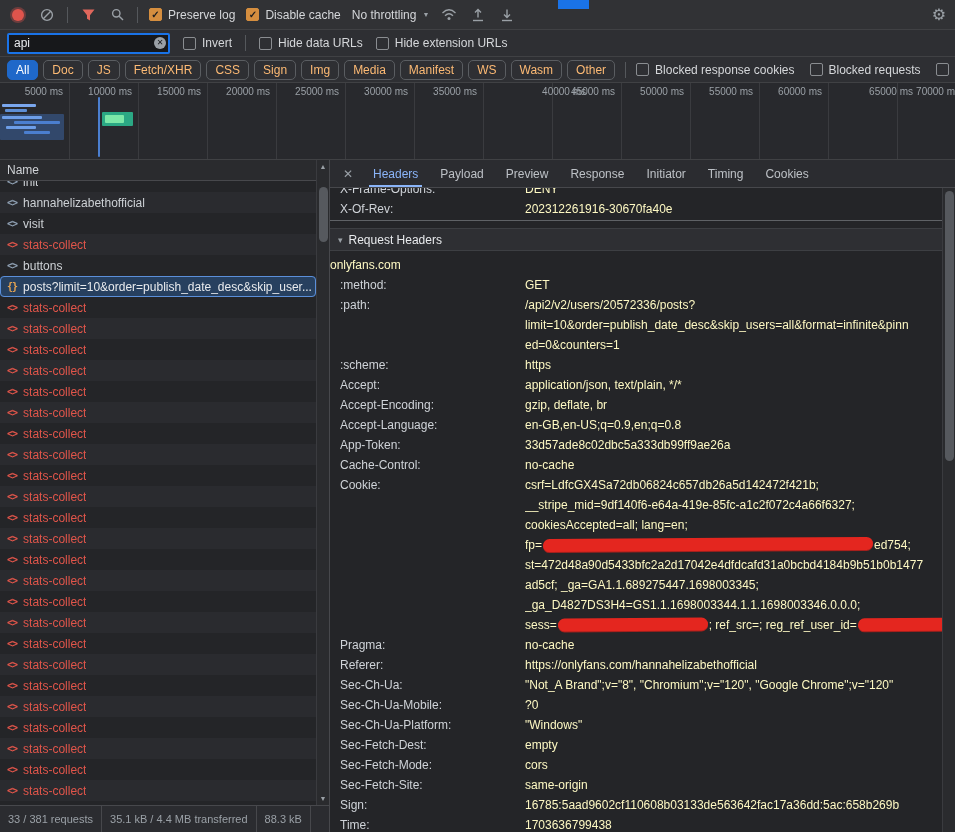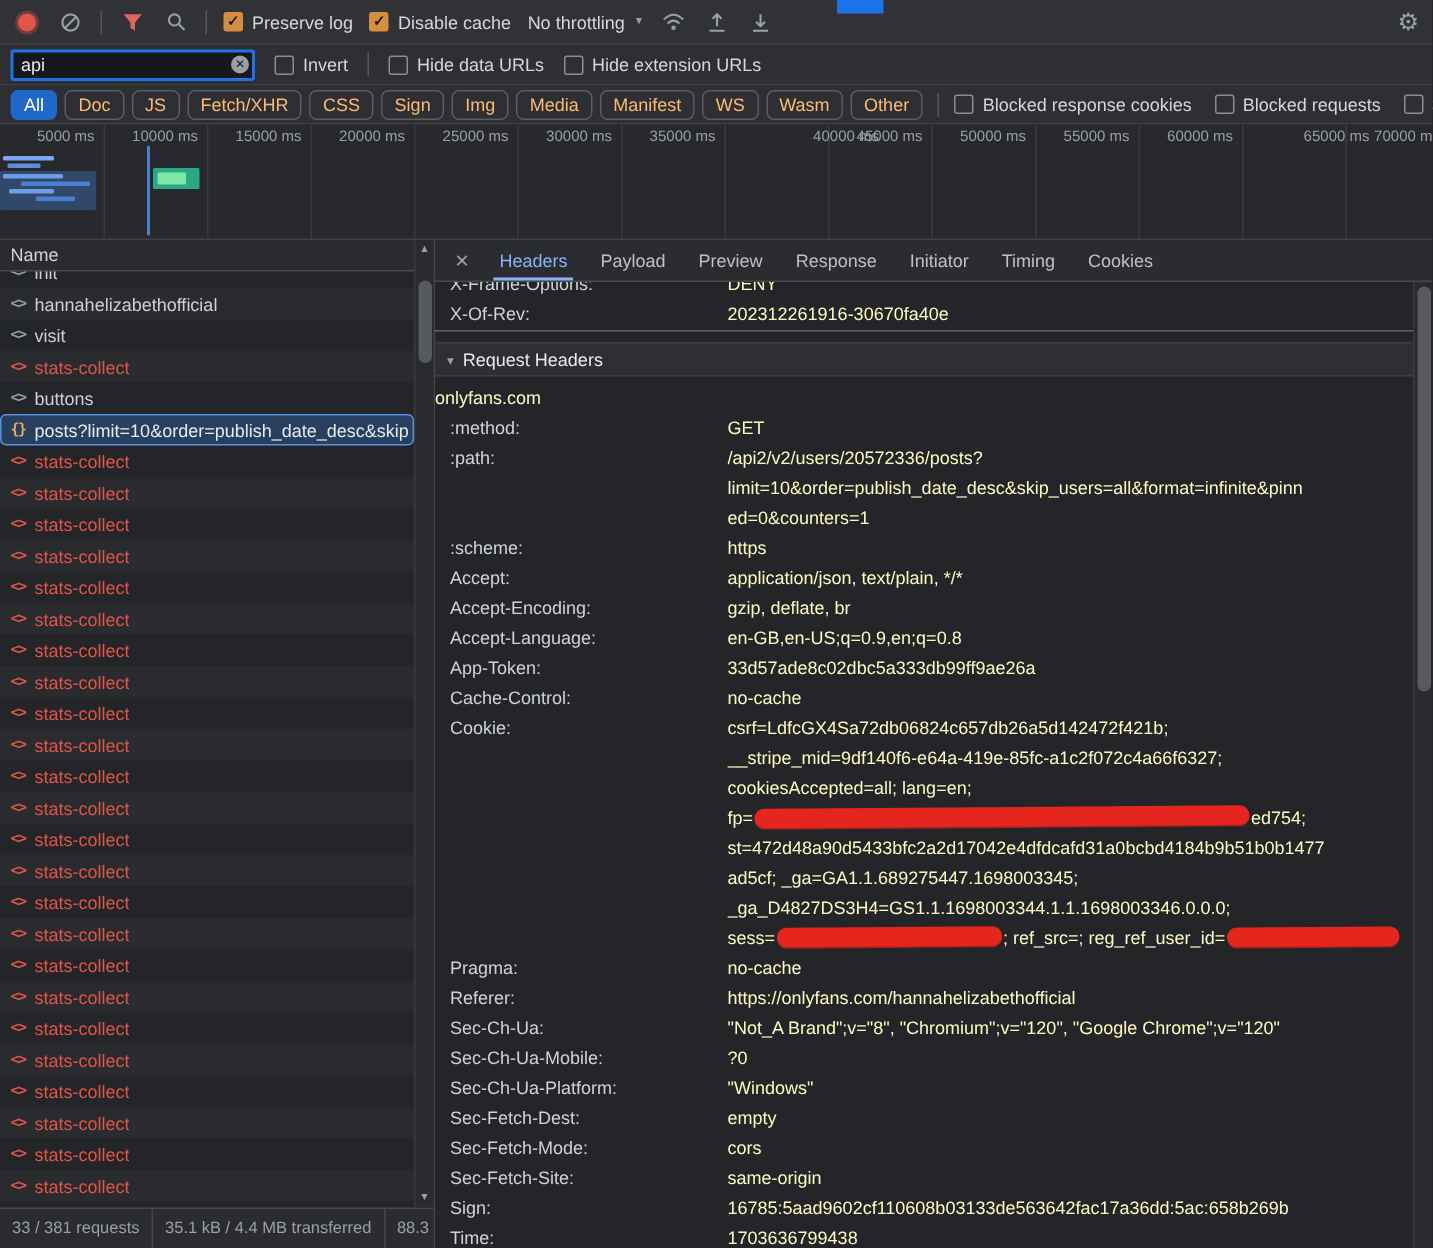--- a/index.html
+++ b/index.html
@@ -34,21 +34,21 @@
   .chips-checkboxes{display:flex;align-items:center;gap:15px}
 
   
   .overview{height:77px;background:#28292d;border-bottom:1px solid #404144;position:relative;overflow:hidden;flex:none;cursor:crosshair}
   .ov-grid{position:absolute;top:0;bottom:0;width:1px;background:#3a3b3f}
   .ov-label{position:absolute;top:3px;font-size:10px;color:#9aa0a6;transform:translateX(-100%);padding-right:6px;white-space:nowrap}
   .ov-bar{position:absolute;border-radius:1px}
 
   
   .main{flex:1;display:flex;min-height:0;position:relative}
-  .left{width:290px;flex:none;border-right:1px solid #47484c;display:flex;flex-direction:column;background:#242528;position:relative}
+  .left{width:330px;flex:none;border-right:1px solid #47484c;display:flex;flex-direction:column;background:#242528;position:relative}
   .name-header{height:21px;flex:none;border-bottom:1px solid #47484c;background:#2a2b2e;font-size:12px;color:#d0d3d7;display:flex;align-items:center;padding-left:7px}
   .rows{flex:1;overflow:hidden;padding-right:13px}
   .row{height:21px;display:flex;align-items:center;gap:6px;padding:0 4px 0 7px;font-size:12px;color:#cdd1d5;white-space:nowrap;overflow:hidden;cursor:pointer}
   .row:nth-child(even){background:#2a2b2f}
   .row.clipfirst{margin-top:-10px}
   .ric{font-size:10px;font-weight:bold;letter-spacing:-1px;color:#8fa0b3;flex:none;font-family:"DejaVu Sans Mono",monospace}
   .row.error,.row.error .ric{color:#e0554a}
   .row.selected{background:#27405f;border-radius:4px;outline:1px solid #5b8fd9;outline-offset:-1px;color:#e8eaed}
   .row.selected .ric{color:#e8a552}
   .rlabel{overflow:hidden;text-overflow:clip;white-space:nowrap}

